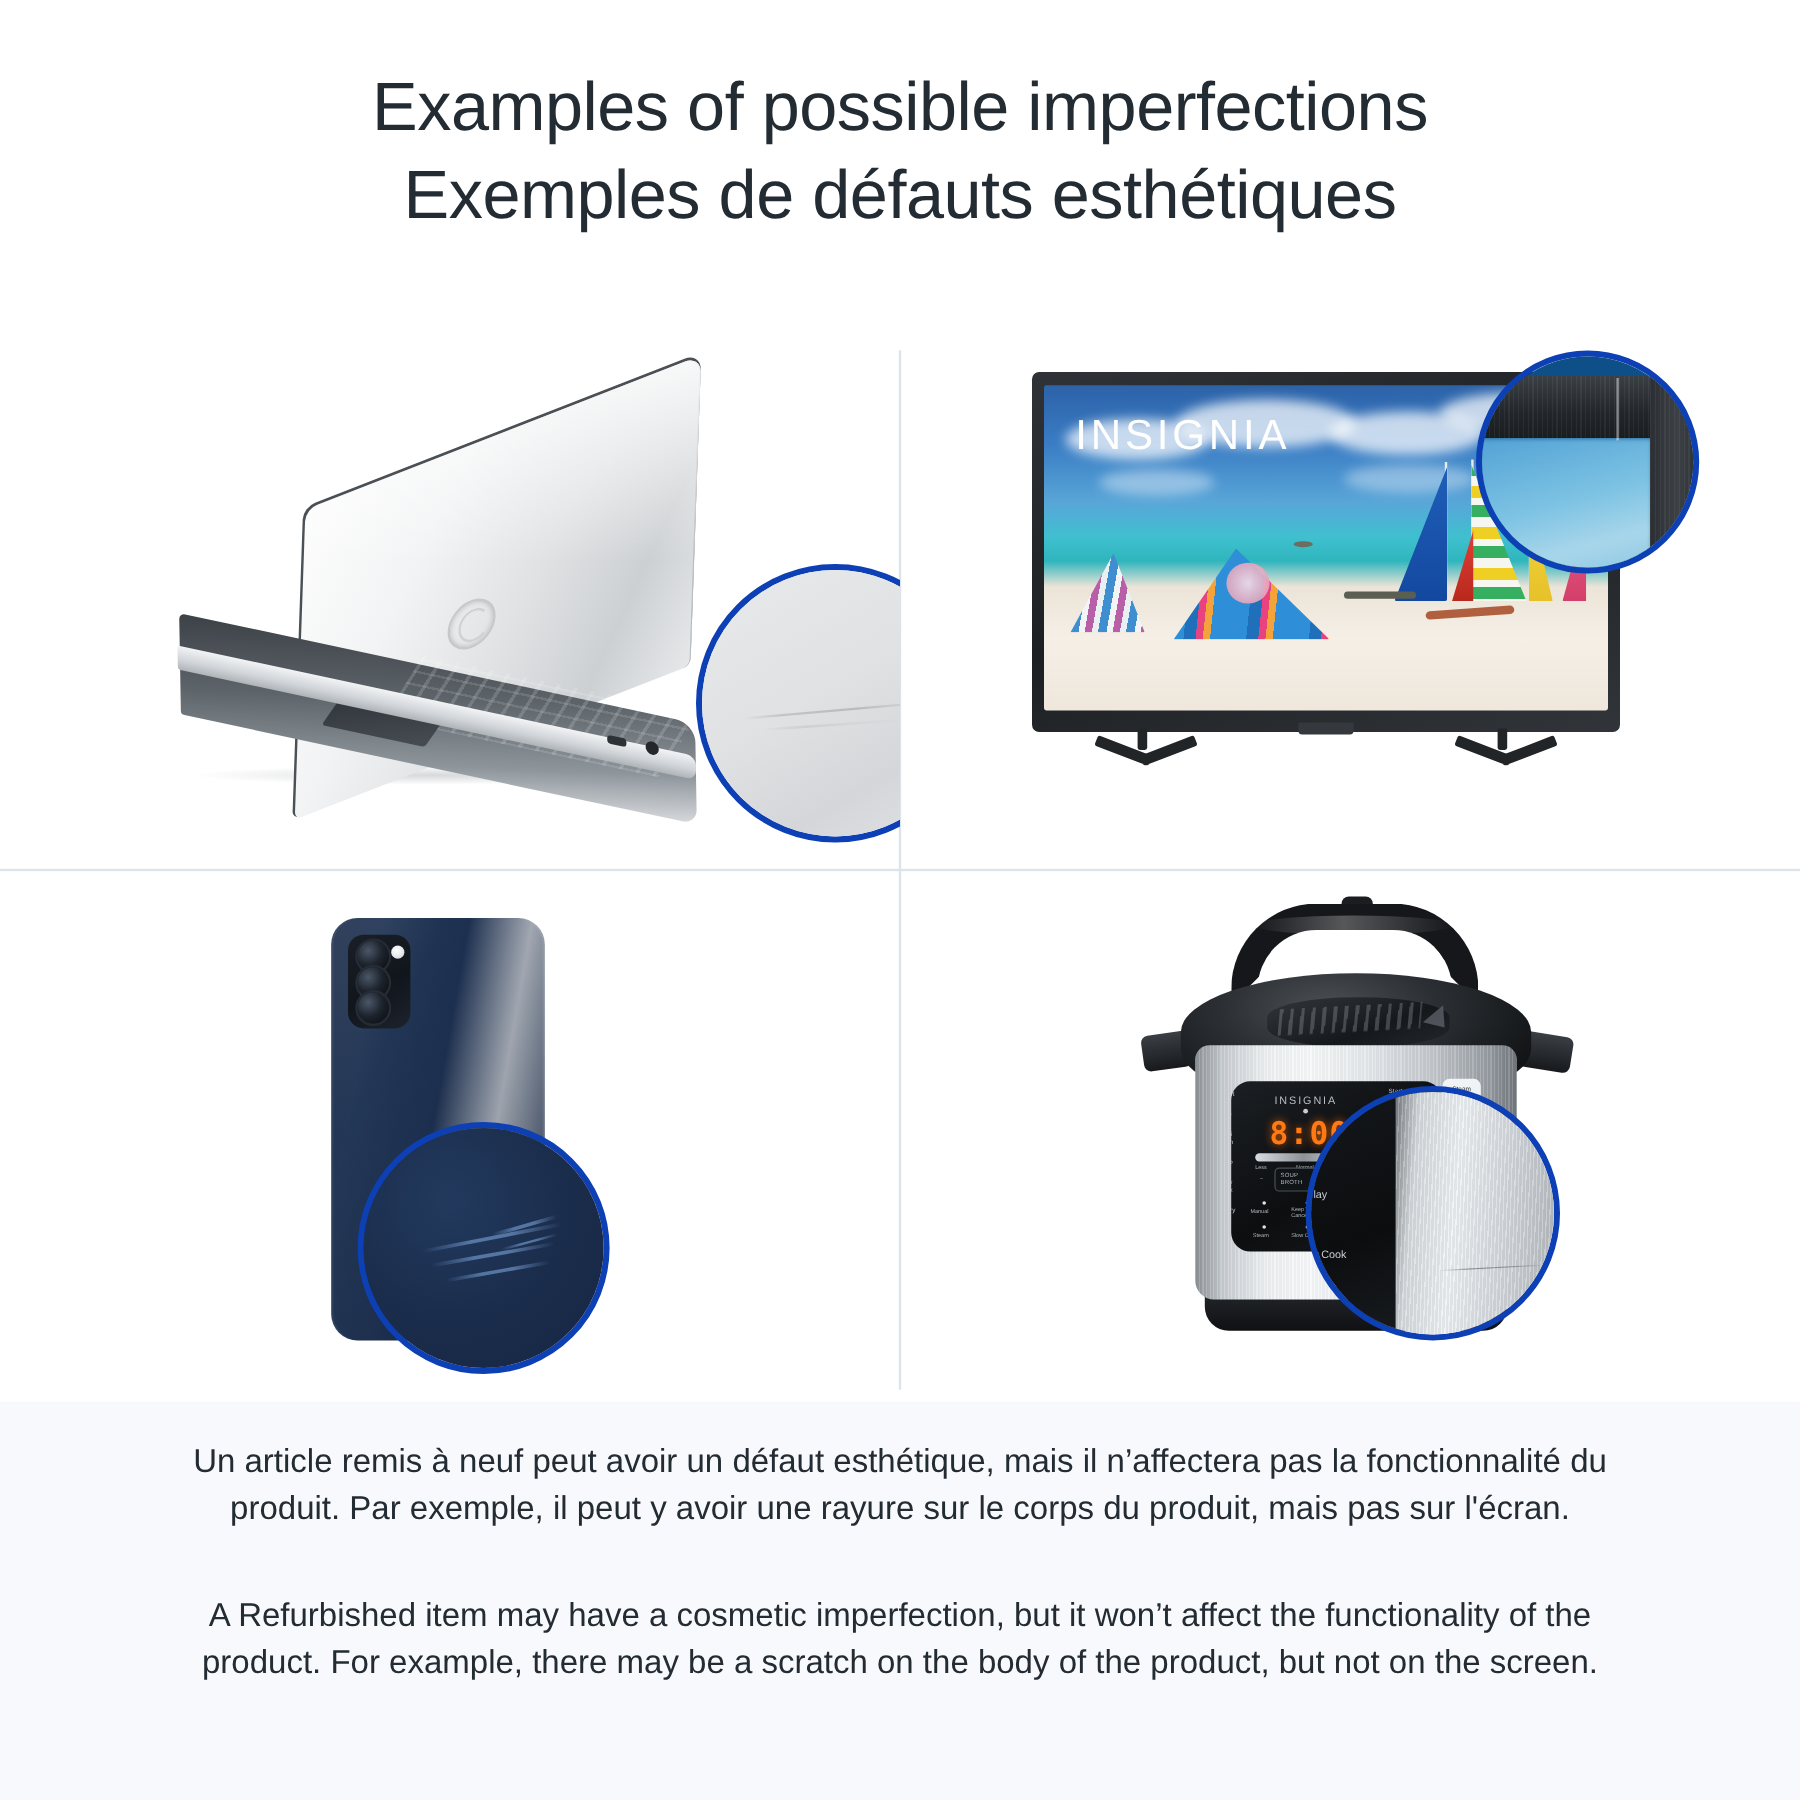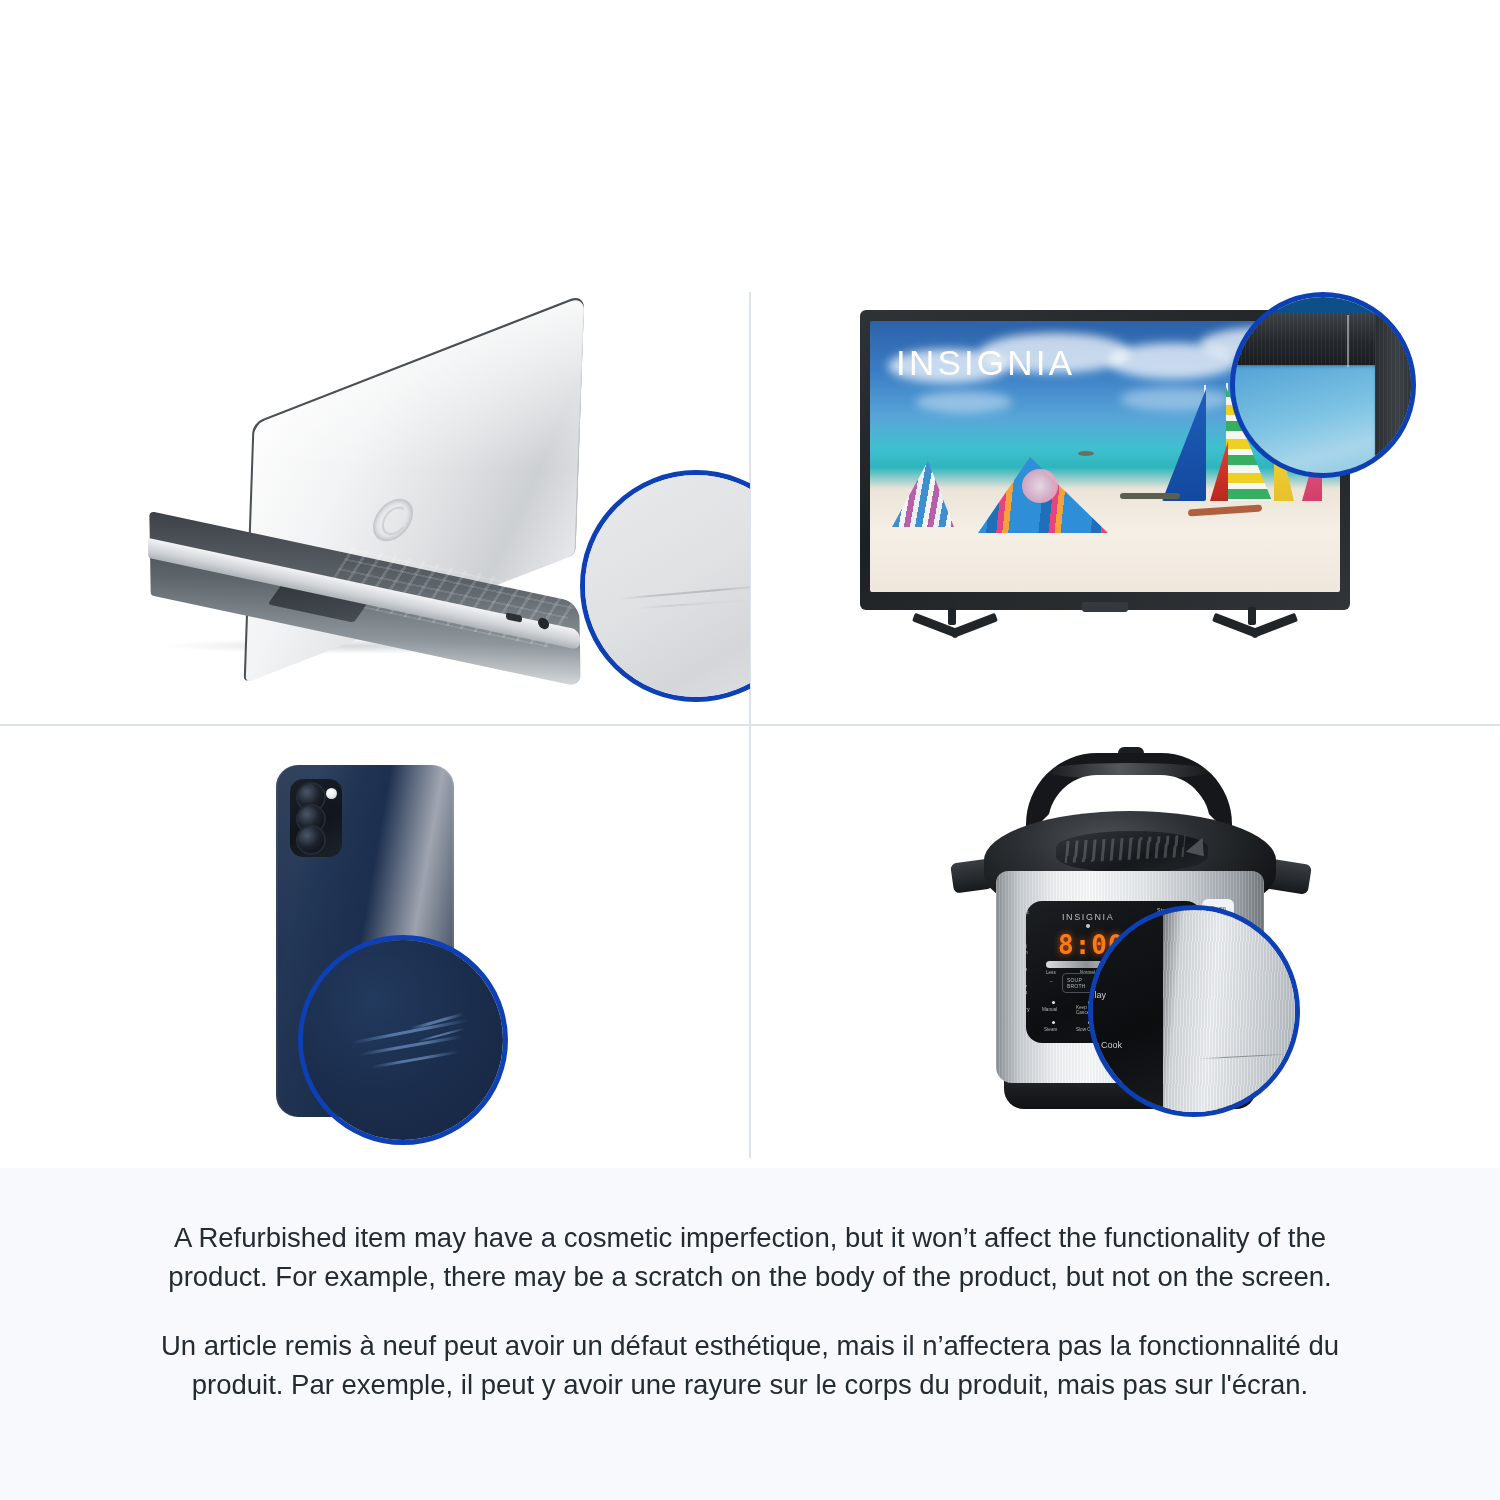--- a/index.html
+++ b/index.html
@@ -453,20 +453,24 @@
     font-family: "Liberation Sans", sans-serif;
   }
   .footer-p.en { padding-top: 50px; }
   .footer-p.fr { padding-top: 30px; }
 </style>
 </head>
 <body>
 
 <div id="page">
 
+  <div class="heading-block">
+    <span class="heading-line">Examples of possible imperfections</span>
+    <span class="heading-line">Exemples de défauts esthétiques</span>
+  </div>
 
   <div class="grid">
 
     <div class="divider-v"></div>
     <div class="divider-h"></div>
 
     <div class="cell cell-tl">
       <div class="laptop-wrap">
         <div class="laptop-shadow"></div>
         <div class="lid-edge"></div>
@@ -680,17 +684,17 @@
               <div class="mz-left-lbl" style="left:-2px; top:142px;">Slow Cook</div>
             </div>
             <div class="mz-scratch"></div>
           </div>
         </div>
       </div>
     </div>
   </div>
 
   <div class="footer">
+    <p class="footer-p fr">Un article remis à neuf peut avoir un défaut esthétique, mais il n’affectera pas la fonctionnalité du produit. Par exemple, il peut y avoir une rayure sur le corps du produit, mais pas sur l'écran.</p>
     <p class="footer-p en">A Refurbished item may have a cosmetic imperfection, but it won’t affect the functionality of the product. For example, there may be a scratch on the body of the product, but not on the screen.</p>
-    <p class="footer-p fr">Un article remis à neuf peut avoir un défaut esthétique, mais il n’affectera pas la fonctionnalité du produit. Par exemple, il peut y avoir une rayure sur le corps du produit, mais pas sur l'écran.</p>
   </div>
 
 </div>
 
 </body></html>

